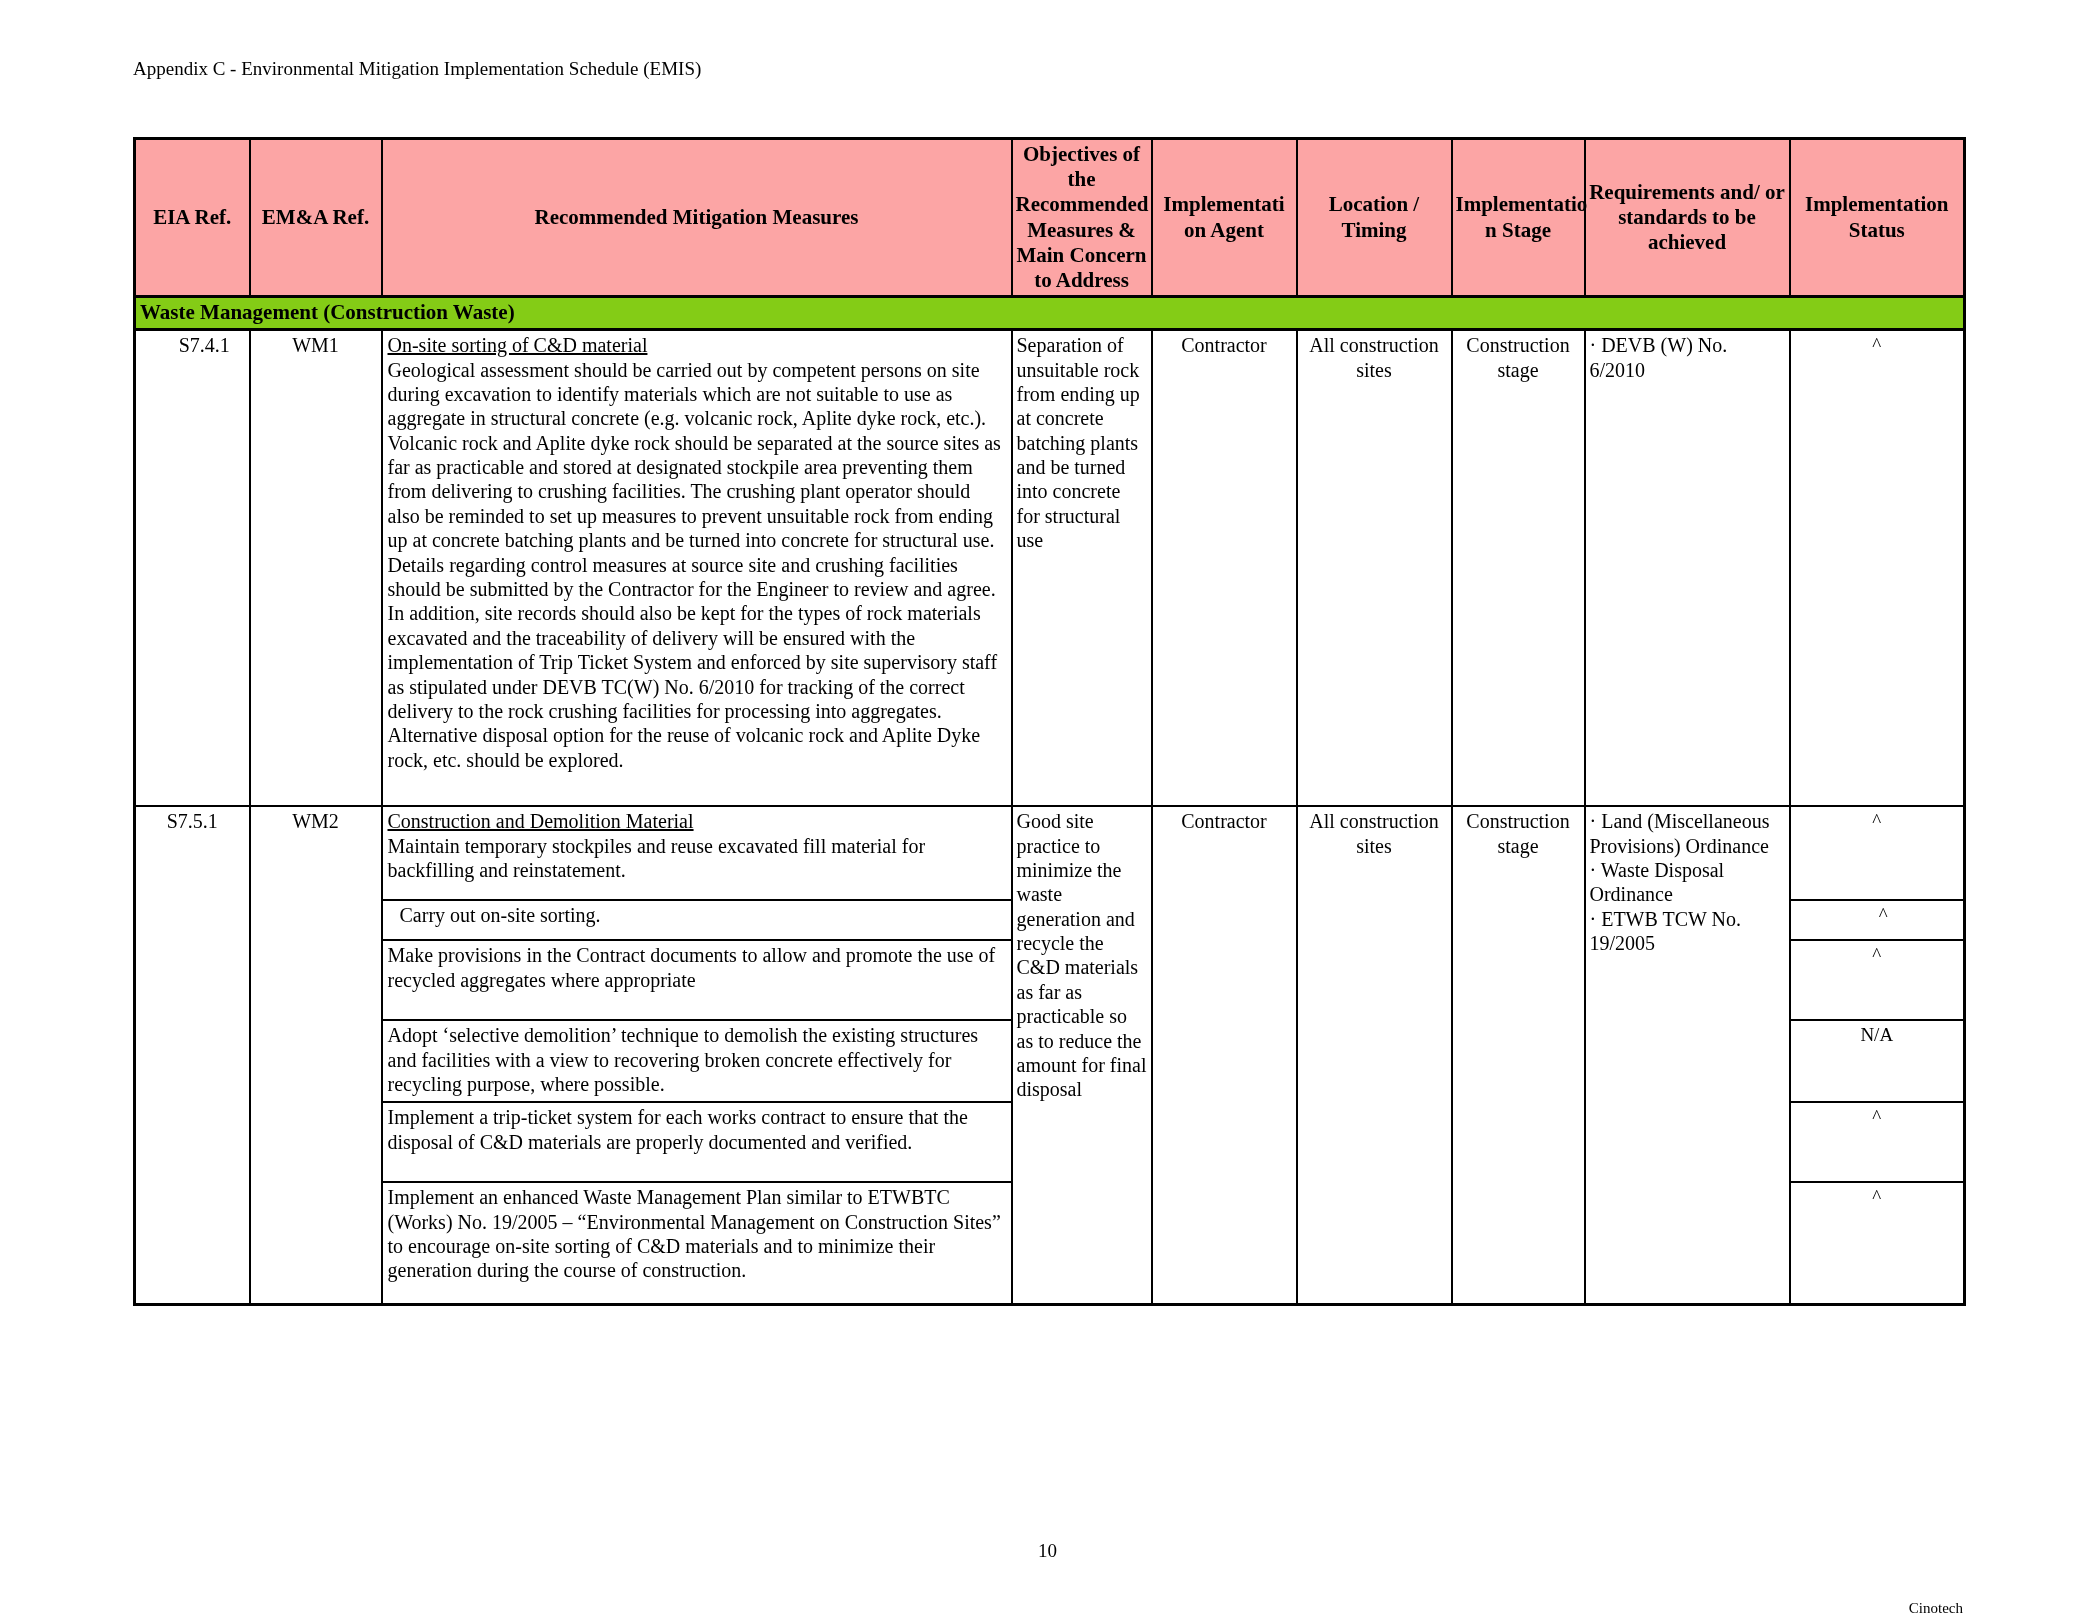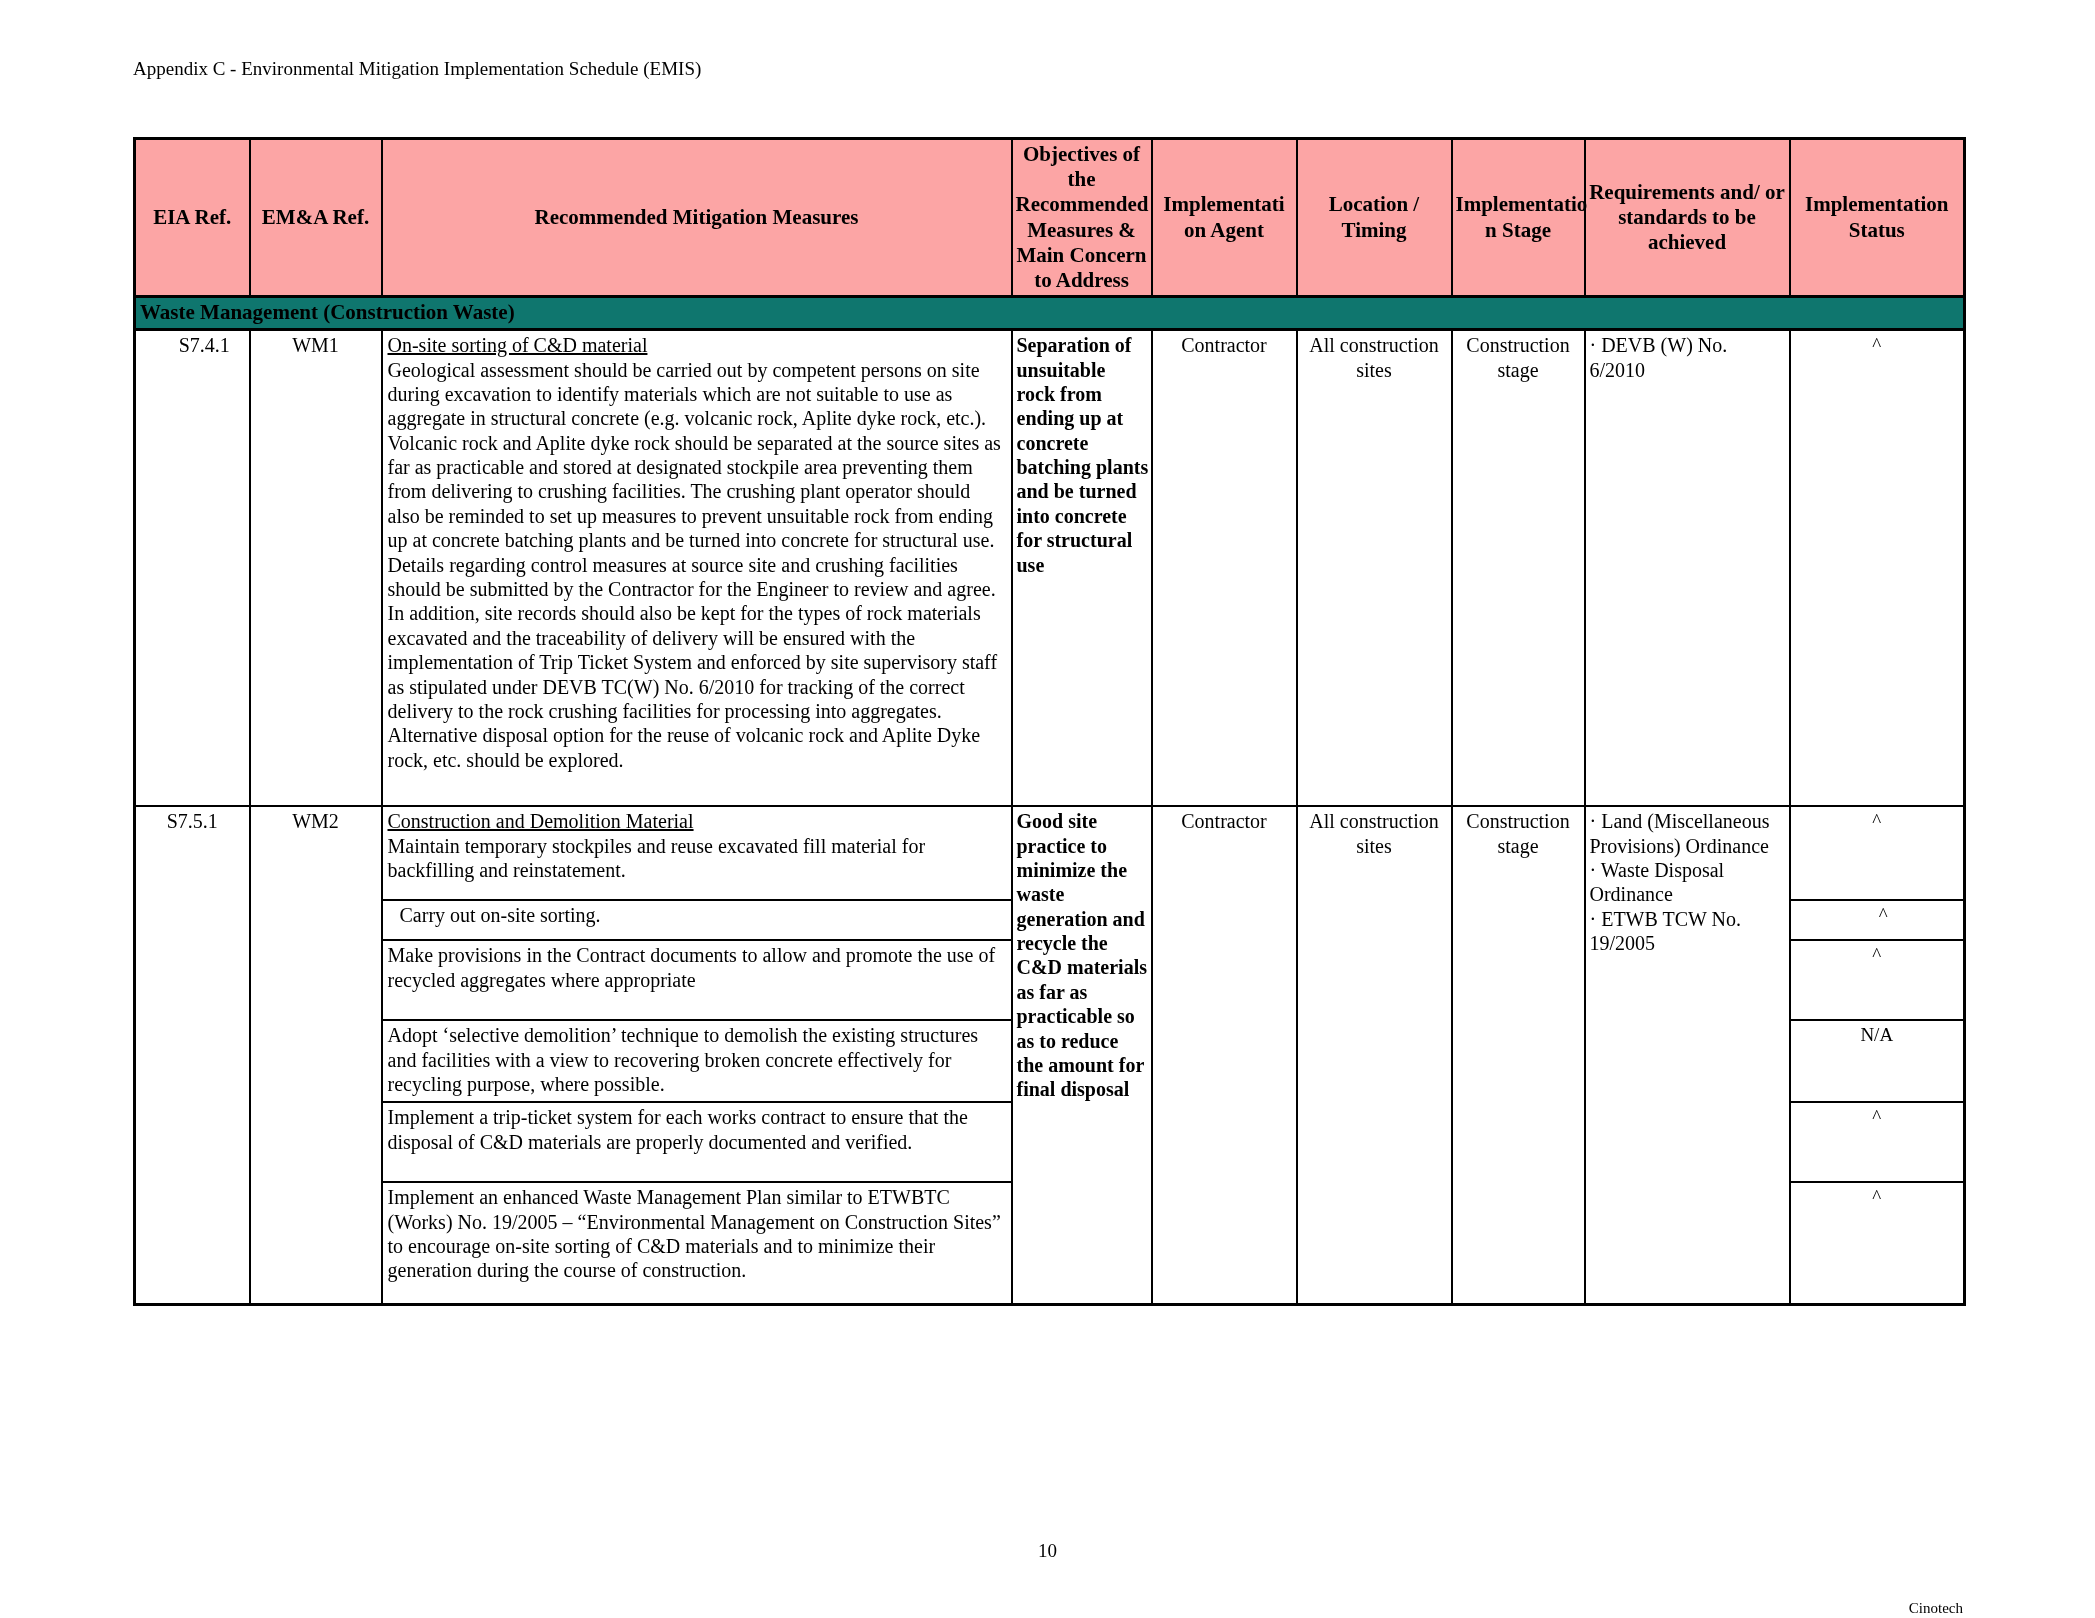--- a/index.html
+++ b/index.html
@@ -13,29 +13,29 @@
   table.emis, table.emis th, table.emis td { border: 2px solid #000; }
   table.emis { border-width: 3px; }
 
   th { background: #fca5a5; font-weight: bold; font-size: 21px; line-height: 1.2;
        text-align: center; vertical-align: middle; height: 125px; padding: 2px 3px;
        border-bottom-width: 3px !important; }
   th.prewrap { white-space: pre-line; }
 
   td { font-size: 20px; line-height: 1.22; vertical-align: top; padding: 2px 4px; }
 
-  tr.section-row td { background: #0f766e; font-weight: bold; font-size: 21px;
+  tr.section-row td { background: #84cc16; font-weight: bold; font-size: 21px;
        text-align: left; padding: 2px 4px; height: 26px;
        border-bottom-width: 3px !important; }
 
   td.c { text-align: center; }
   td.measures { padding: 2px 8px 2px 5px; }
   .measure-title { text-decoration: underline; }
   td.row1 { height: 470px; padding-left: 28px; }
-  td.objectives { padding: 2px 2px 2px 4px; font-weight: bold; }
+  td.objectives { padding: 2px 2px 2px 4px; }
   td.status { text-align: center; font-size: 19px; }
 
   
   tr.sub1 td.subcell { height: 88px; }
   tr.sub2 td.subcell { height: 34px; padding-left: 17px; }
   tr.sub3 td.subcell { height: 74px; }
   tr.sub4 td.subcell { height: 76px; }
   tr.sub5 td.subcell { height: 74px; }
   tr.sub6 td.subcell { height: 116px; }
 

